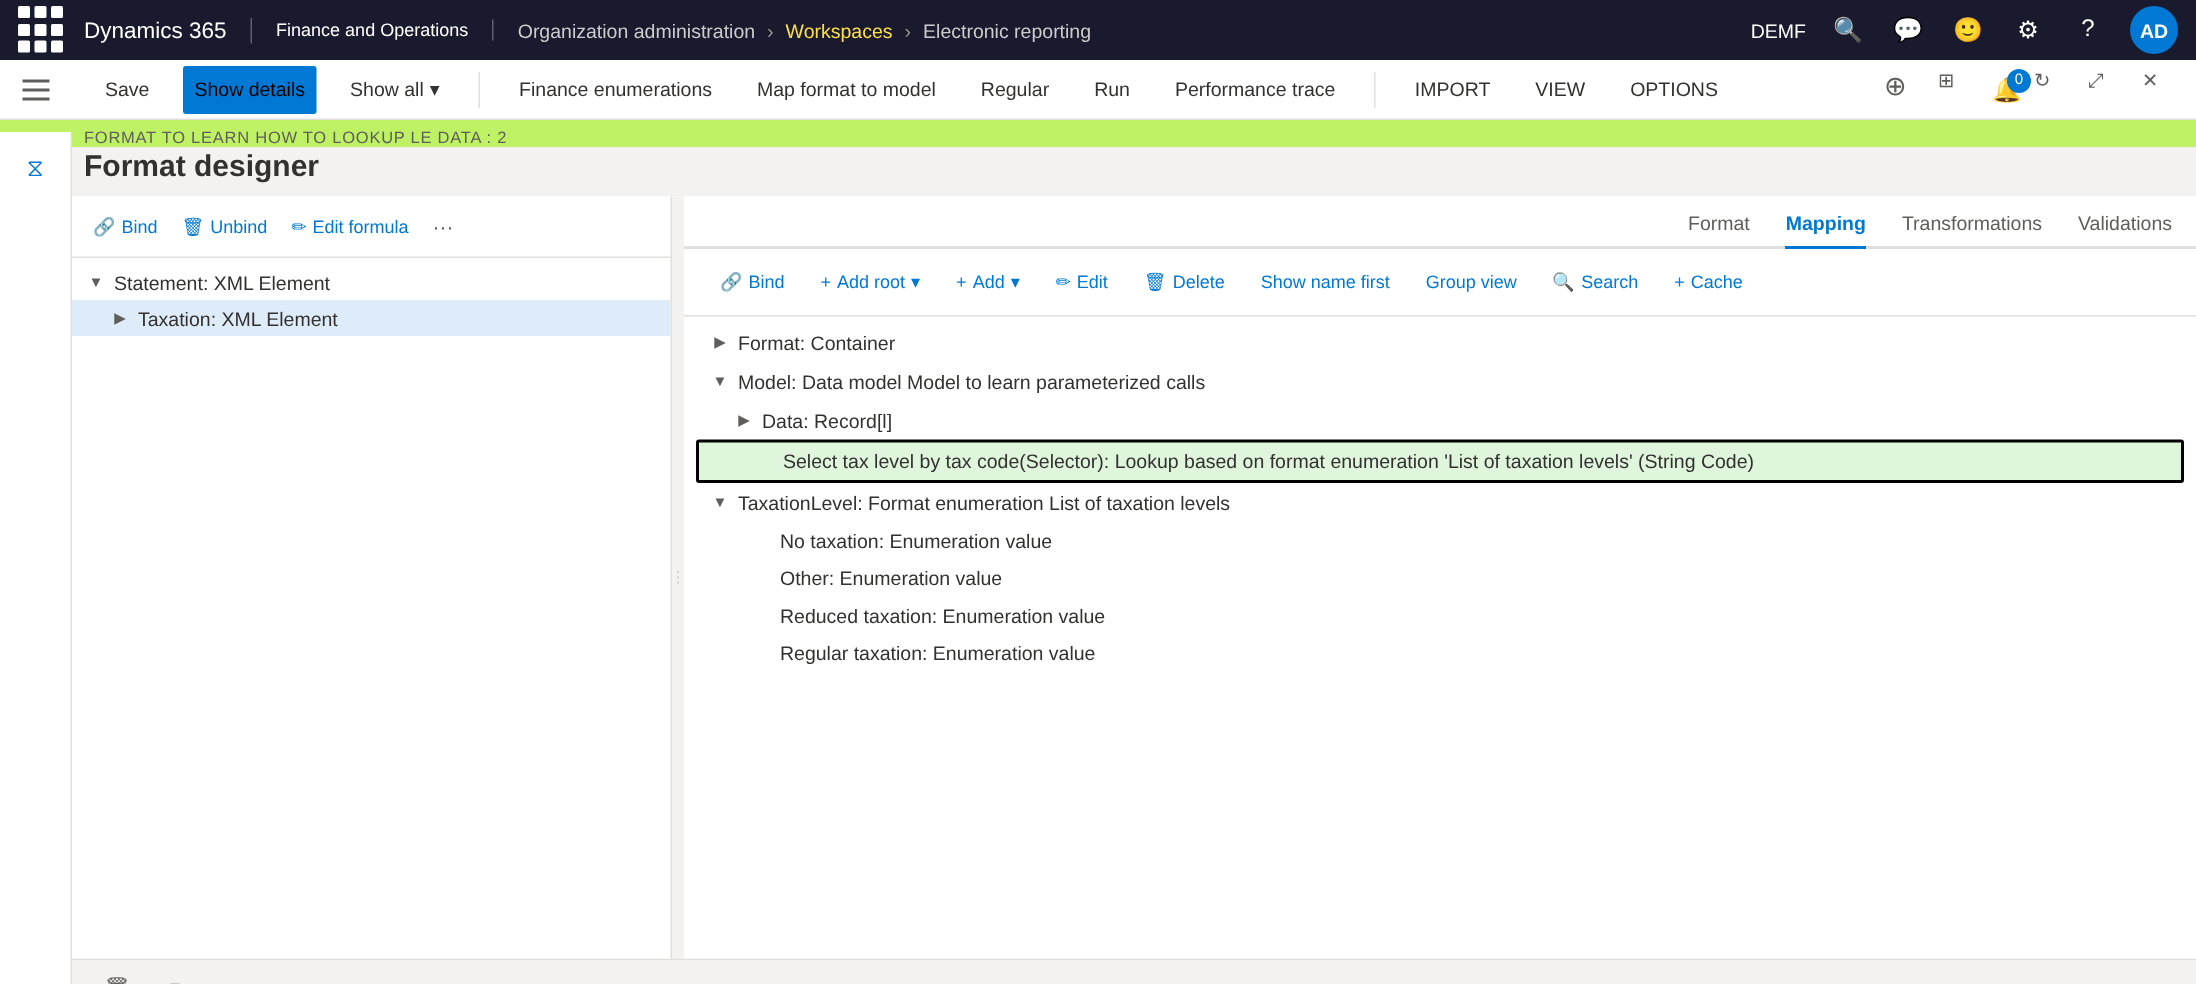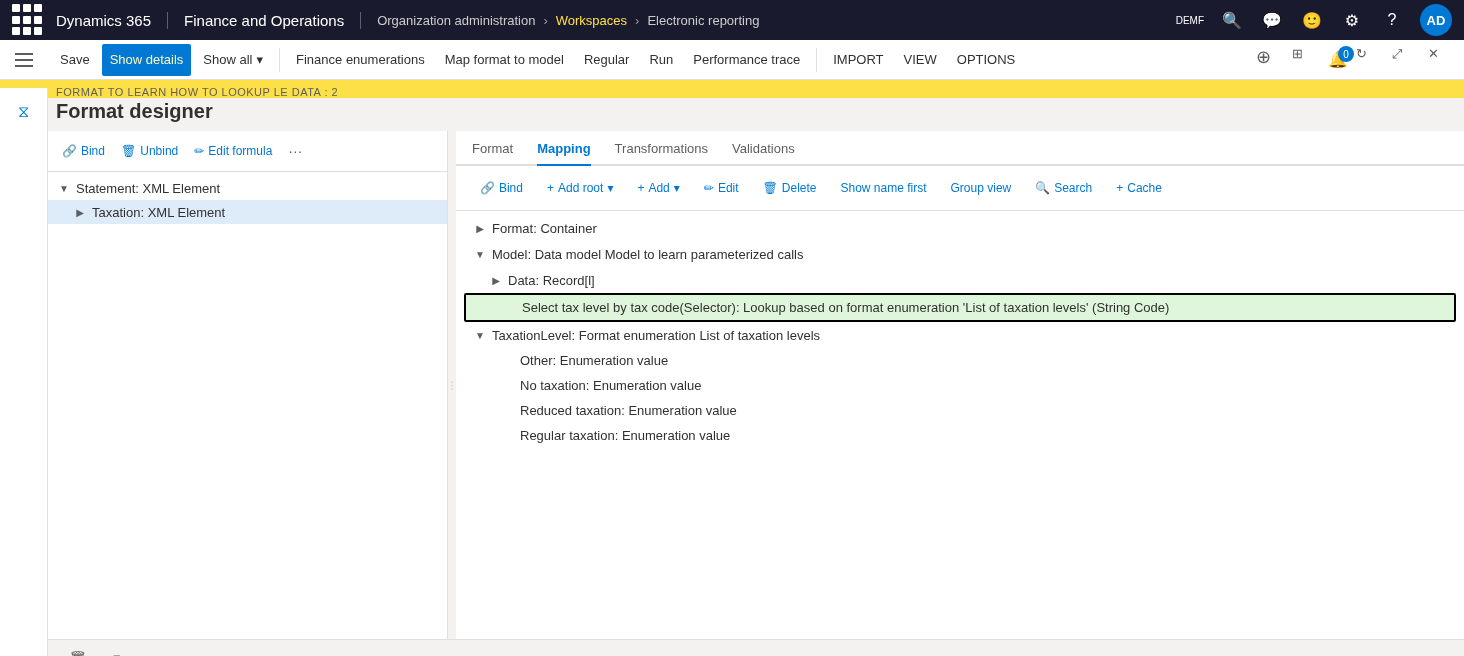--- a/index.html
+++ b/index.html
@@ -21,79 +21,79 @@
     }
     .top-nav .apps-icon span {
       width: 8px; height: 8px; background: white; border-radius: 1px;
     }
     .top-nav .brand {
       color: white; font-size: 15px; font-weight: 400;
       border-right: 1px solid rgba(255,255,255,0.3);
       padding-right: 16px; margin-right: 16px;
     }
     .top-nav .app-name {
-      color: white; font-size: 15px; font-weight: 300;
+      color: white; font-size: 12px; font-weight: 300;
       border-right: 1px solid rgba(255,255,255,0.3);
       padding-right: 16px; margin-right: 16px;
     }
     .breadcrumb {
       display: flex; align-items: center; gap: 8px;
       flex: 1; color: #ccc; font-size: 13px;
     }
     .breadcrumb .sep { color: #999; }
     .top-nav-right {
       display: flex; align-items: center; gap: 16px; color: white;
     }
     .top-nav-right .env-badge {
-      font-size: 10px; color: white;
+      font-size: 13px; color: white;
     }
     .top-nav-right .icon-btn {
       width: 24px; height: 24px; display: flex; align-items: center; justify-content: center;
       cursor: pointer; color: white; font-size: 16px;
     }
     .avatar {
       width: 32px; height: 32px; border-radius: 50%; background: #0078d4;
       display: flex; align-items: center; justify-content: center;
       color: white; font-size: 13px; font-weight: 600;
     }
 
     
     .command-bar {
       display: flex; align-items: center;
       background: #fff; height: 40px;
       border-bottom: 1px solid #e1dfdd;
-      padding: 0 8px; gap: 4px;
+      padding: 0 8px; gap: 14px;
     }
     .cmd-btn {
       display: flex; align-items: center; gap: 4px;
       padding: 0 8px; height: 32px; border: none; background: transparent;
       cursor: pointer; font-size: 13px; color: #323130;
       border-radius: 2px; white-space: nowrap;
     }
     .cmd-btn.active {
-      background: #0078d4; color: #fef9c3; border-radius: 2px;
+      background: #0078d4; color: #000000; border-radius: 2px;
     }
     .cmd-sep { width: 1px; height: 24px; background: #e1dfdd; margin: 0 4px; }
 
     
     .hamburger-sidebar {
       position: absolute; left: 0; top: 88px;
       width: 48px; background: #fff; border-right: 1px solid #e1dfdd;
       height: calc(100% - 88px);
       display: flex; flex-direction: column; align-items: center;
       padding-top: 8px; gap: 8px; z-index: 10;
     }
     .filter-icon {
       width: 32px; height: 32px; display: flex; align-items: center; justify-content: center;
       cursor: pointer; color: #0078d4; font-size: 16px;
     }
 
     
     .page-breadcrumb {
-      background: #fde047;
+      background: #bef264;
       padding: 6px 56px 0 56px;
       font-size: 11px; color: #605e5c; text-transform: uppercase;
       letter-spacing: 0.5px;
     }
     .page-title {
       background: #f3f2f1;
       padding: 2px 56px 8px 56px;
       font-size: 20px; font-weight: 600; color: #323130;
     }
 
@@ -143,21 +143,21 @@
     .tree-indent { width: 16px; }
 
     
     .right-panel {
       flex: 1; display: flex; flex-direction: column;
       background: #fff; overflow: hidden;
     }
     .tabs-row {
       display: flex; align-items: center;
       border-bottom: 2px solid #e1dfdd;
-      padding: 0 16px; gap: 24px;
+      padding: 0 16px; gap: 24px; justify-content: flex-end;
     }
     .tab {
       padding: 10px 0 8px; font-size: 13px; color: #605e5c;
       cursor: pointer; border-bottom: 2px solid transparent;
       margin-bottom: -2px;
     }
     .tab.active {
       color: #0078d4; border-bottom-color: #0078d4; font-weight: 600;
     }
 
@@ -401,25 +401,25 @@
       <div class="mt-item mt-indent-2 highlighted" style="padding-left: 56px;">
         <span>Select tax level by tax code(Selector): Lookup based on format enumeration 'List of taxation levels' (String Code)</span>
       </div>
 
       <div class="mt-item">
         <span class="mt-toggle">▼</span>
         <span>TaxationLevel: Format enumeration List of taxation levels</span>
       </div>
 
       <div class="mt-item mt-indent-1" style="padding-left: 48px;">
+        <span>No taxation: Enumeration value</span>
+      </div>
+
+      <div class="mt-item mt-indent-1" style="padding-left: 48px;">
         <span>Other: Enumeration value</span>
-      </div>
-
-      <div class="mt-item mt-indent-1" style="padding-left: 48px;">
-        <span>No taxation: Enumeration value</span>
       </div>
 
       <div class="mt-item mt-indent-1" style="padding-left: 48px;">
         <span>Reduced taxation: Enumeration value</span>
       </div>
 
       <div class="mt-item mt-indent-1" style="padding-left: 48px;">
         <span>Regular taxation: Enumeration value</span>
       </div>
     </div>

